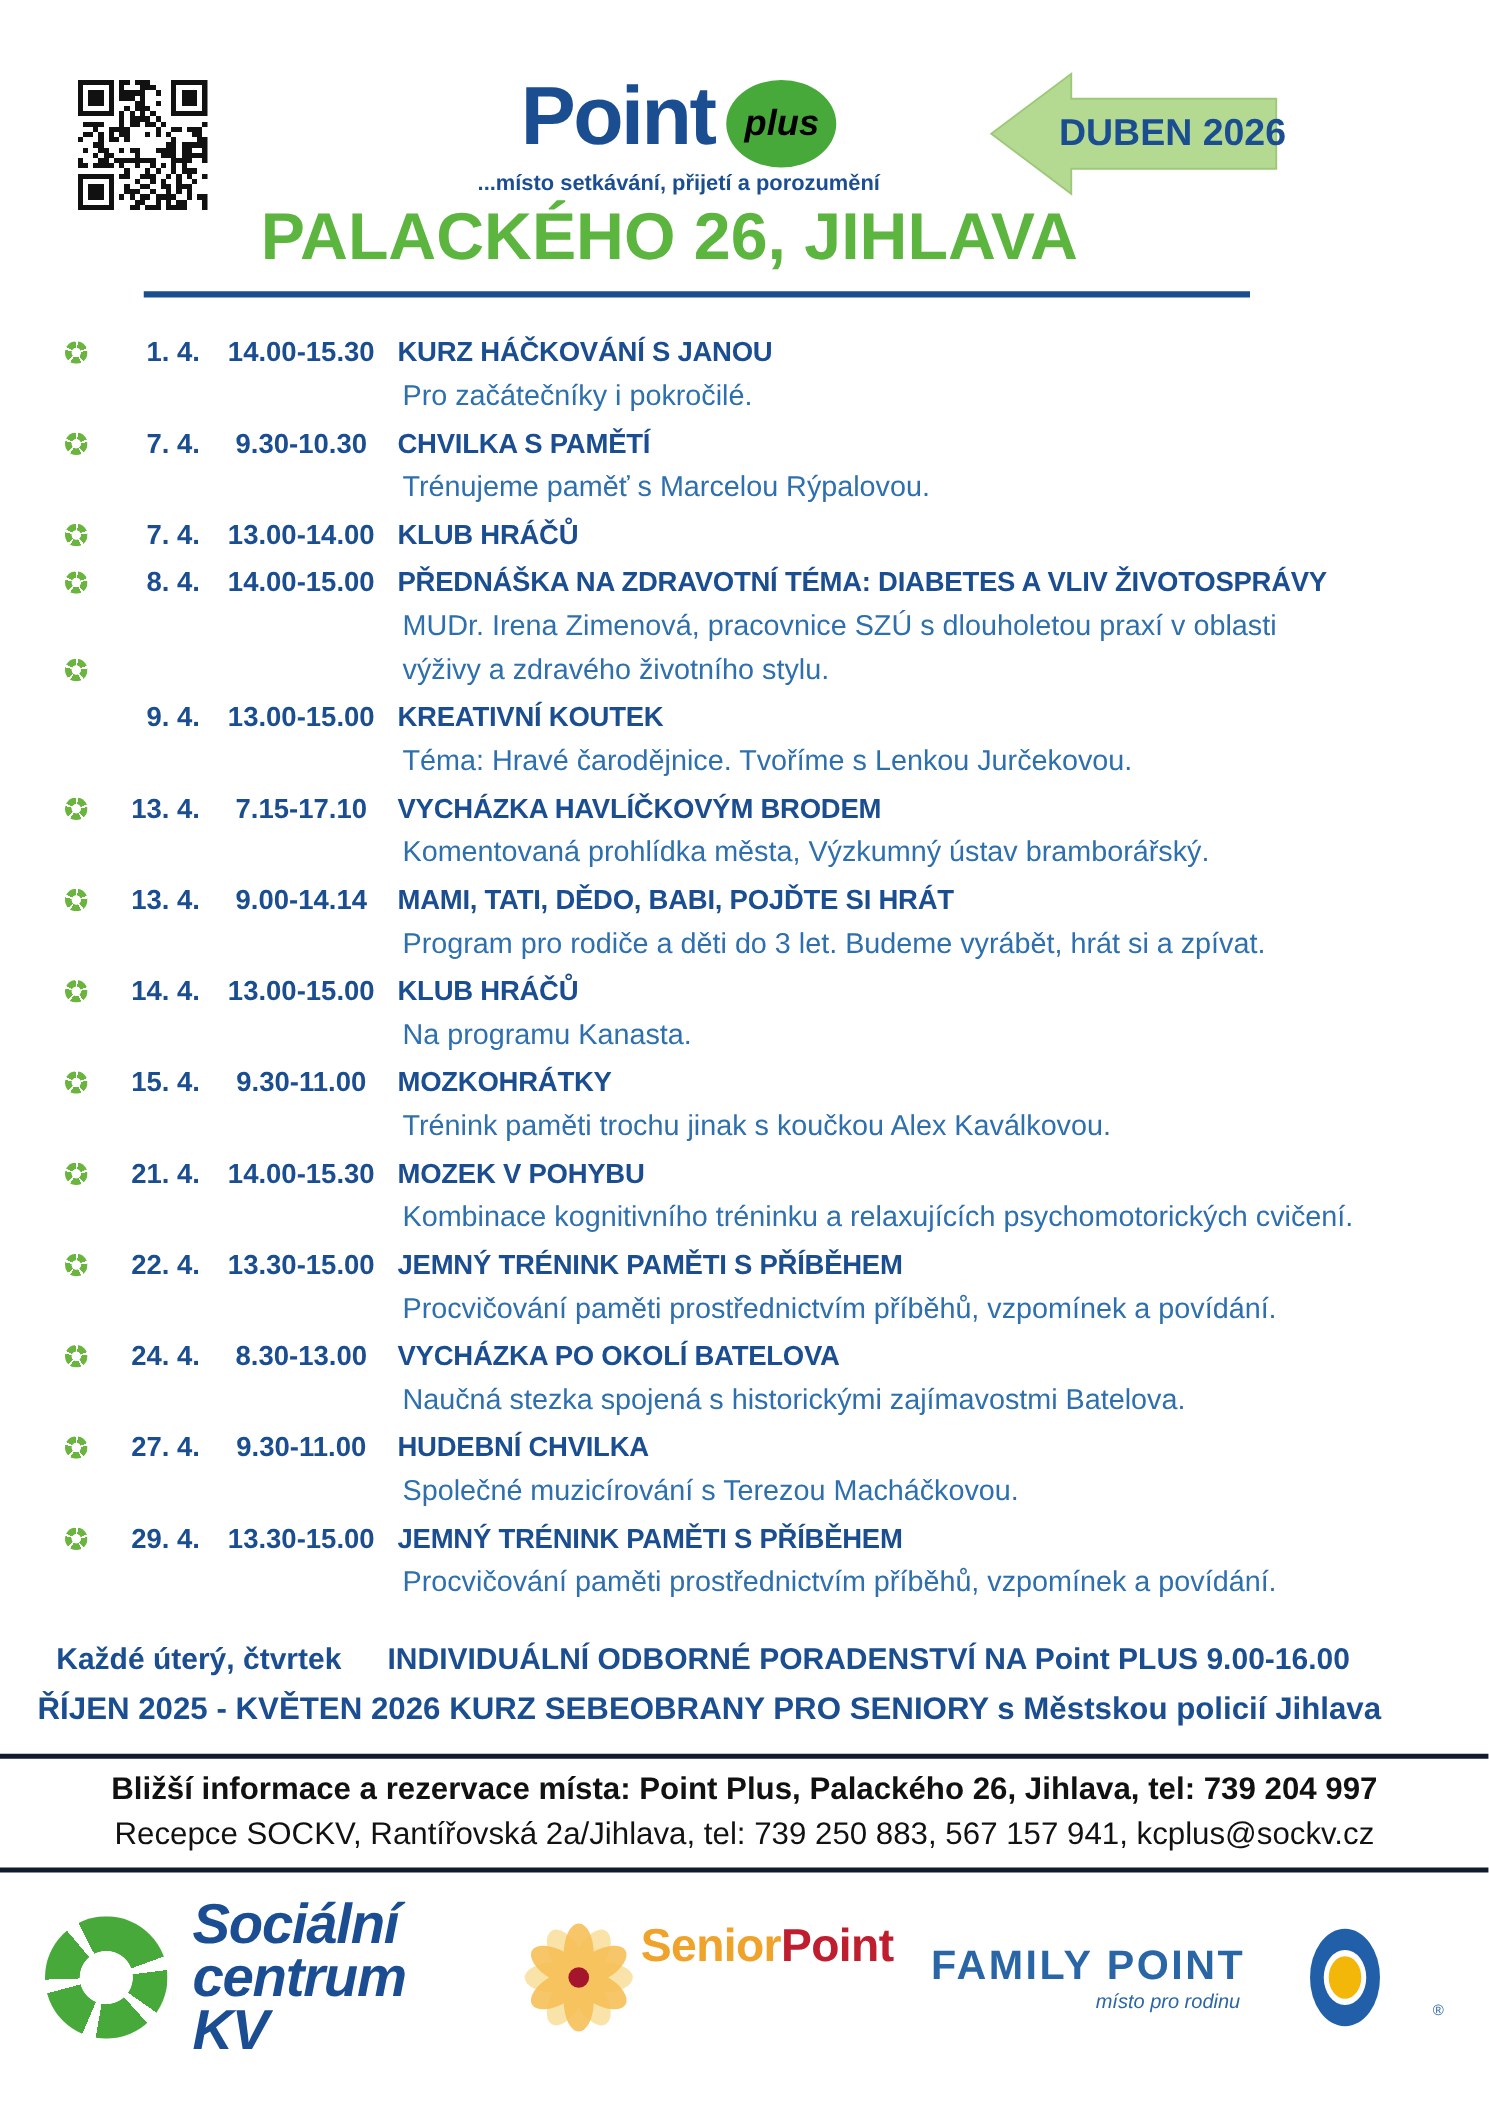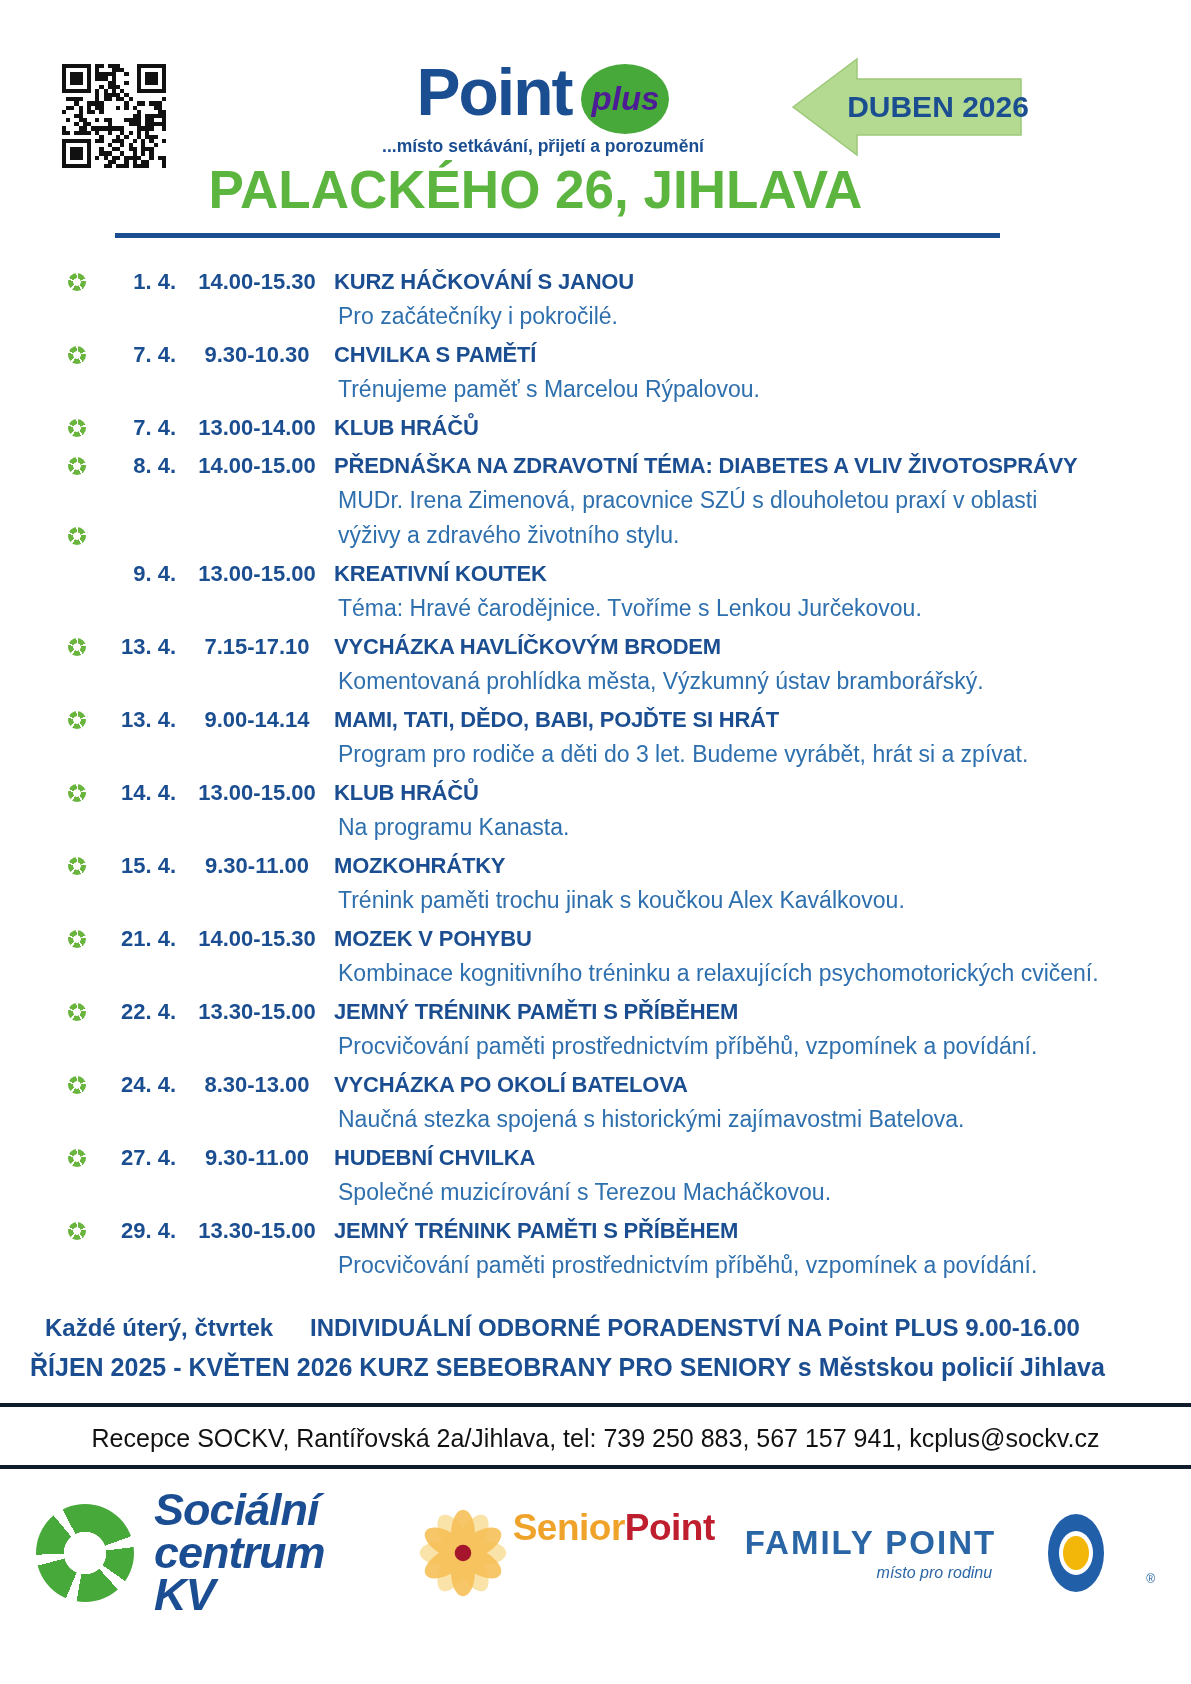--- a/index.html
+++ b/index.html
@@ -14,32 +14,32 @@
 
   
   .header{position:relative;height:250px;}
   .qr{position:absolute;left:62px;top:64px;width:104px;height:104px;}
   .qr svg{width:100%;height:100%;shape-rendering:crispEdges;}
   .brand{position:absolute;left:378px;top:50px;width:330px;text-align:center;}
   .brand-row{display:flex;align-items:center;justify-content:center;gap:10px;}
   .brand-word{font-size:66px;font-weight:800;color:var(--navy);letter-spacing:-2px;line-height:1;}
   .brand-badge{width:88px;height:70px;border-radius:50%;background:var(--logo-green);
     display:flex;align-items:center;justify-content:center;margin-top:14px;}
-  .brand-badge span{color:#4c1d95;font-style:italic;font-weight:700;font-size:33px;}
+  .brand-badge span{color:#000000;font-style:italic;font-weight:700;font-size:29px;}
   .brand-tagline{margin-top:2px;font-size:17.5px;font-weight:700;color:var(--navy);white-space:nowrap;}
   .month-arrow{position:absolute;right:168px;top:52px;width:232px;height:110px;}
   .month-arrow svg{position:absolute;inset:0;width:100%;height:100%;}
   .month-label{position:absolute;left:68px;top:0;width:158px;height:110px;display:flex;align-items:center;
     justify-content:center;font-size:30px;font-weight:800;color:var(--navy);white-space:nowrap;}
   .page-title{position:absolute;top:159px;left:0;right:120px;text-align:center;
     font-size:53px;font-weight:800;color:var(--green);letter-spacing:0px;white-space:nowrap;}
   .title-rule{position:absolute;top:233px;left:115px;width:885px;height:5px;background:var(--navy);}
 
   
-  .events{padding-left:68px;padding-top:14px;}
+  .events{padding-left:52px;padding-top:14px;}
   .event{margin-bottom:3px;}
   .row{display:grid;grid-template-columns:36px 78px 150px 1fr;align-items:center;height:35px;}
   .cell{white-space:nowrap;}
   .bullet-cell{display:flex;align-items:center;}
   .bullet-icon{width:18px;height:18px;border-radius:50%;display:inline-block;
     background:
       radial-gradient(circle at 50% 50%, #fff 0 3.5px, rgba(255,255,255,0) 4px),
       conic-gradient(from 10deg,
         var(--bullet-green) 0 58deg,   #fff 58deg 72deg,
         var(--bullet-green) 72deg 130deg,  #fff 130deg 144deg,
@@ -622,20 +622,21 @@
     <div class="recurring-row1">
       <span class="recurring-label">Každé úterý, čtvrtek</span>
       <span class="recurring-text">INDIVIDUÁLNÍ ODBORNÉ PORADENSTVÍ NA Point PLUS 9.00-16.00</span>
     </div>
     <div class="recurring-row2">
       <span>ŘÍJEN 2025 - KVĚTEN 2026 KURZ SEBEOBRANY PRO SENIORY s Městskou policií Jihlava</span>
     </div>
   </div>
 
   <div class="contact">
+    <div class="contact-line1">Bližší informace a rezervace místa: Point Plus, Palackého 26, Jihlava, tel: 739 204 997</div>
     <div class="contact-line2">Recepce SOCKV, Rantířovská 2a/Jihlava, tel: 739 250 883, 567 157 941, kcplus@sockv.cz</div>
   </div>
 
   <div class="footer">
     <div class="sc-group">
       <div class="sc-logo"></div>
       <div class="sc-text">
         <div>Sociální</div>
         <div>centrum KV</div>
       </div>

